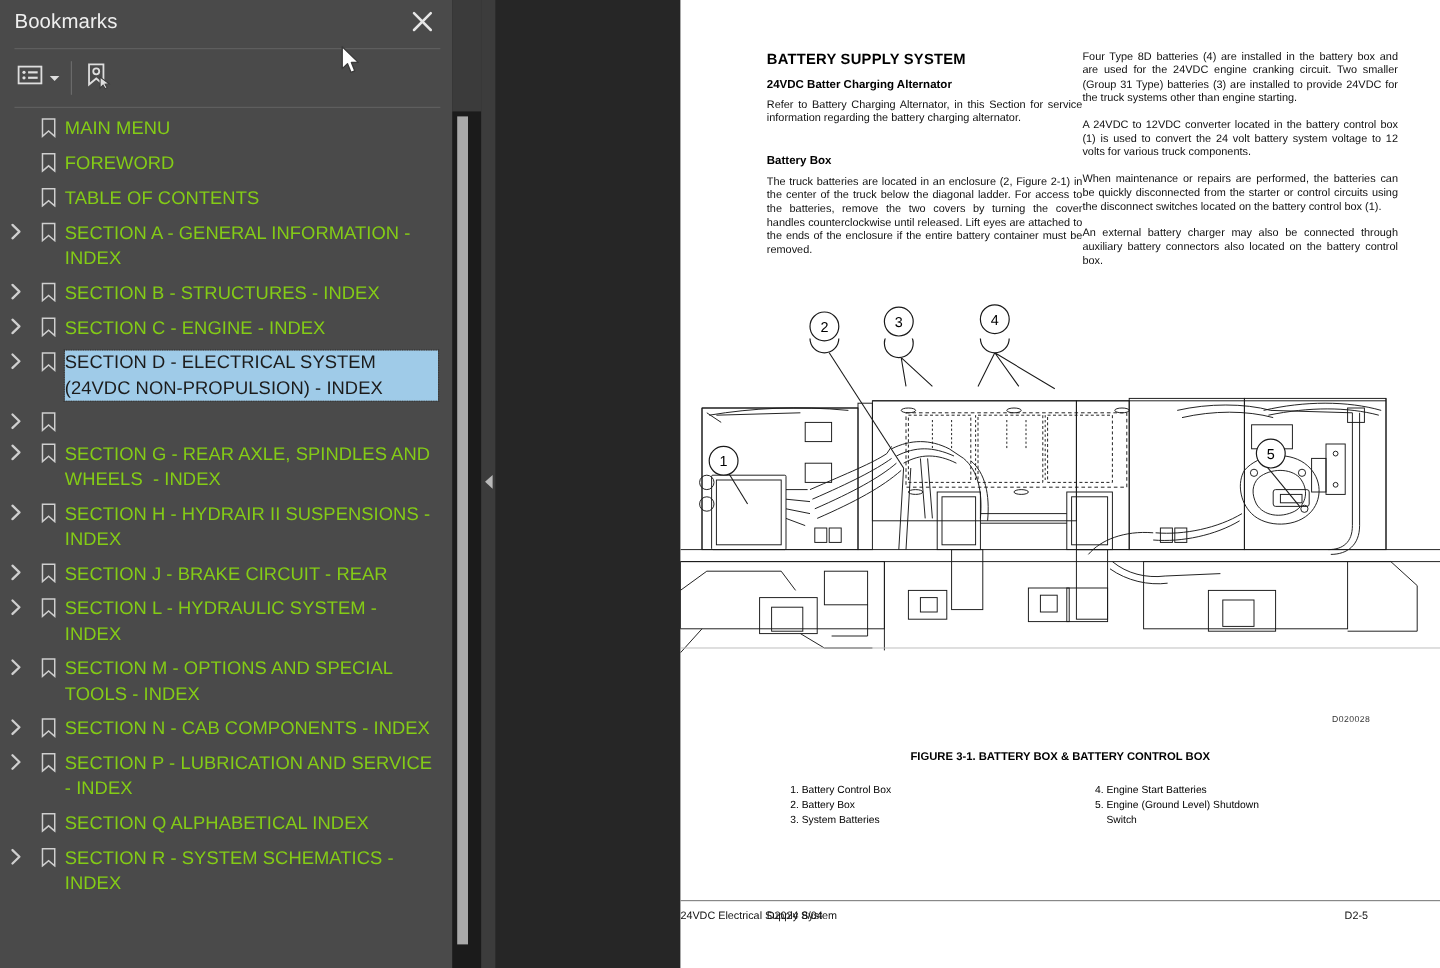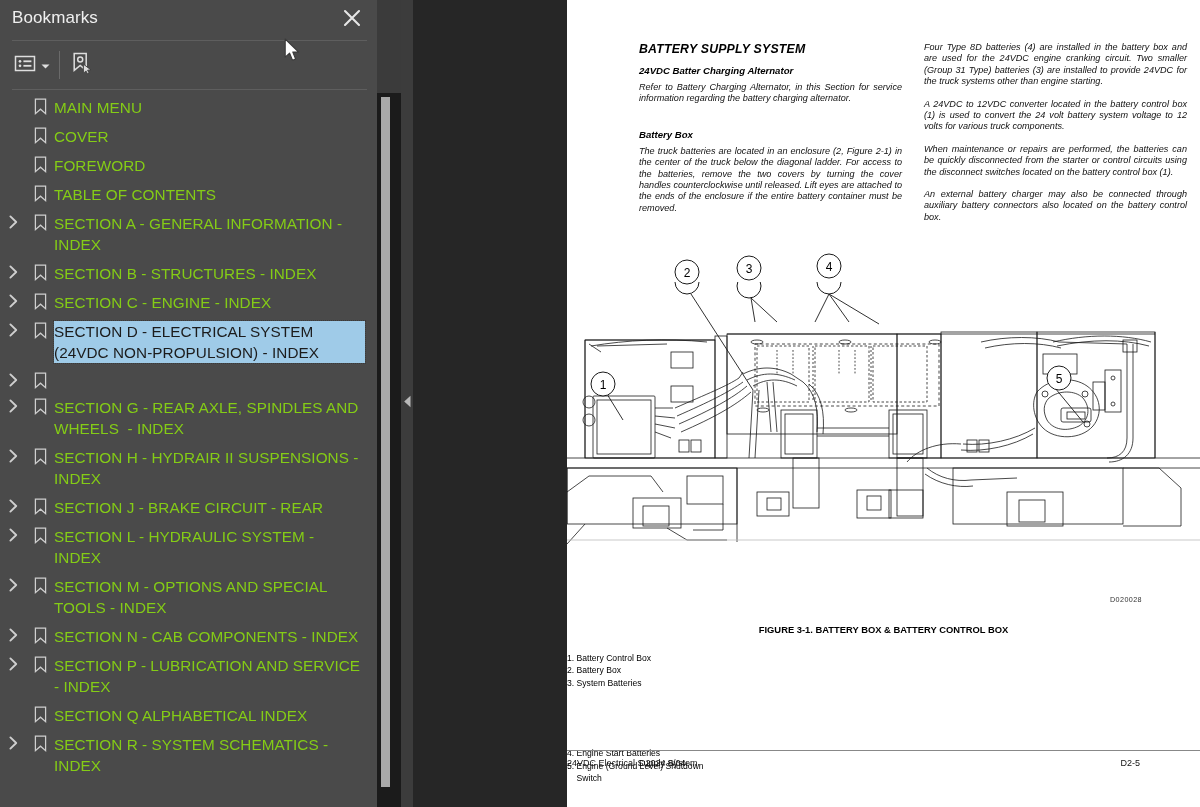--- a/index.html
+++ b/index.html
@@ -111,21 +111,21 @@
   .viewer{
     position:absolute;left:413px;top:0;width:787px;height:807px;
     background:#262626;overflow:hidden;
   }
   .page{
     position:absolute;left:154px;top:0;width:633px;height:807px;background:#ffffff;
   }
   .pagebody{
     position:absolute;left:72px;top:42px;width:548px;
   }
-  .cols{display:flex;gap:22px;font-style:italic;}
+  .cols{display:flex;}
   .col{width:263px;}
   h1.doc-title{
     font-family:"Liberation Sans",sans-serif;
     font-size:12.3px;font-weight:bold;margin:0 0 9px 0;color:#000;
     letter-spacing:.2px;
   }
   h2.doc-sub{
     font-size:9.6px;font-weight:bold;margin:0 0 6px 0;color:#000;
   }
   p.doc-p{
@@ -141,21 +141,21 @@
     position:absolute;right:58px;bottom:18px;font-size:7.2px;color:#333;
     letter-spacing:.4px;
   }
   .figcaption{
     position:absolute;left:0;top:624px;width:633px;text-align:center;
     font-size:9.4px;font-weight:bold;color:#000;
   }
   .legend{
     position:absolute;left:0;top:652px;width:633px;
     display:flex;justify-content:center;gap:58px;
-    font-size:8.6px;line-height:12.4px;color:#000;flex-direction:column;
+    font-size:8.6px;line-height:12.4px;color:#000;
   }
   .legcol{width:196px;}
   .legitem{white-space:pre-wrap;}
 
   
   .footrule{
     position:absolute;left:0;top:750px;width:633px;height:1px;background:#888;
   }
   .footer{
     position:absolute;left:0;top:758px;width:633px;height:20px;
@@ -214,29 +214,20 @@
 
     <div class="tree" id="tree">
         <div class="row">
           <div class="chev"></div>
           <div class="bmk">
             <svg width="13" height="17" viewBox="0 0 13 17">
               <path d="M1.4 1.2 L11.6 1.2 L11.6 15.6 L6.5 11.2 L1.4 15.6 Z" fill="none" stroke="#cfcfcf" stroke-width="1.25"></path>
             </svg>
           </div>
           <div class="rlabel">MAIN MENU</div>
-        </div>
-        <div class="row">
-          <div class="chev"></div>
-          <div class="bmk">
-            <svg width="13" height="17" viewBox="0 0 13 17">
-              <path d="M1.4 1.2 L11.6 1.2 L11.6 15.6 L6.5 11.2 L1.4 15.6 Z" fill="none" stroke="#cfcfcf" stroke-width="1.25"></path>
-            </svg>
-          </div>
-          <div class="rlabel">COVER</div>
         </div>
         <div class="row">
           <div class="chev"></div>
           <div class="bmk">
             <svg width="13" height="17" viewBox="0 0 13 17">
               <path d="M1.4 1.2 L11.6 1.2 L11.6 15.6 L6.5 11.2 L1.4 15.6 Z" fill="none" stroke="#cfcfcf" stroke-width="1.25"></path>
             </svg>
           </div>
           <div class="rlabel">FOREWORD</div>
         </div>

